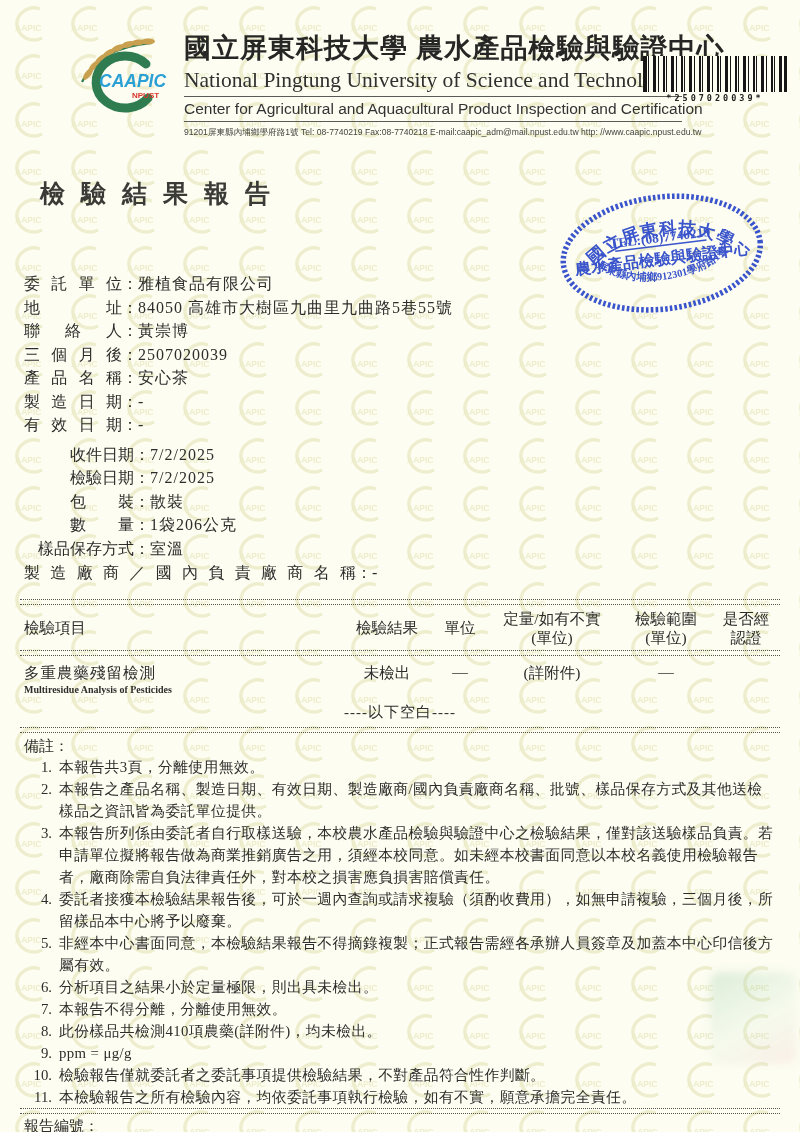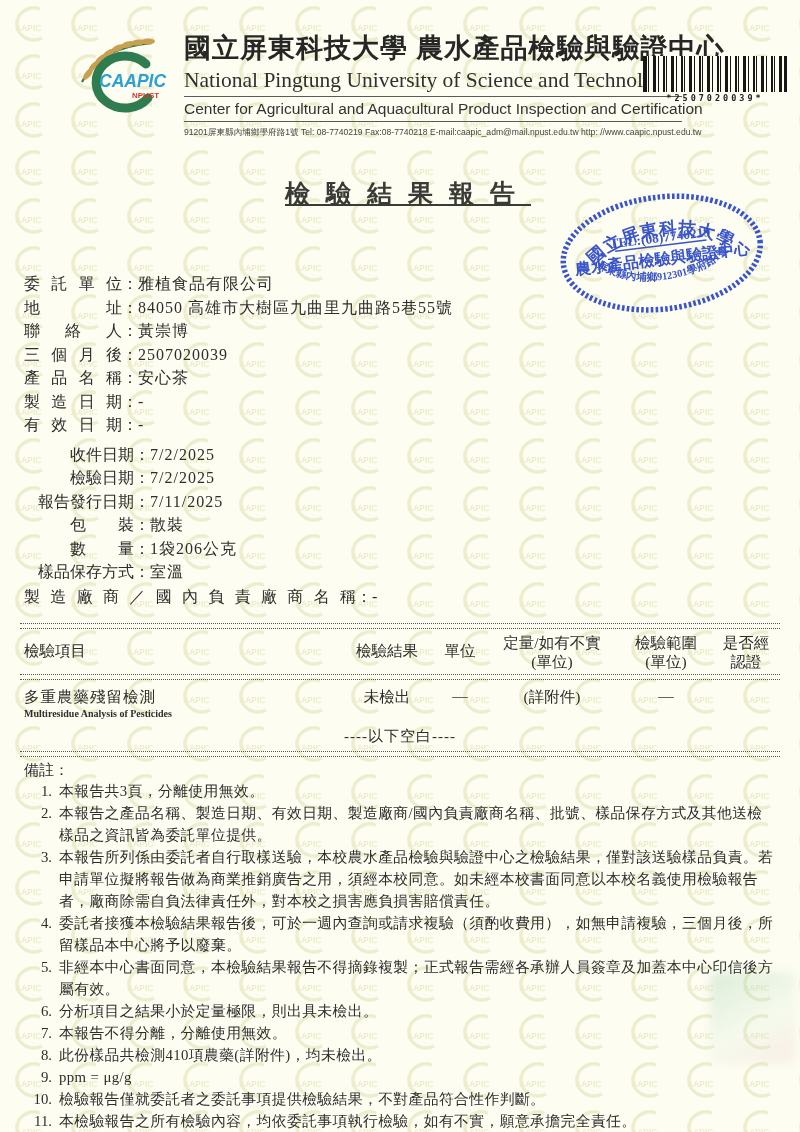--- a/index.html
+++ b/index.html
@@ -24,21 +24,21 @@
   .t-sub{font-family:"Liberation Sans","DejaVu Sans",sans-serif;font-size:15.5px;color:#333;margin-top:3px;white-space:nowrap;}
   .t-addr{font-family:"Liberation Sans","DejaVu Sans",sans-serif;font-size:8.6px;color:#454540;margin-top:5px;white-space:nowrap;}
 
   .barcode-wrap{position:absolute;top:26px;right:12px;width:146px;text-align:center;}
   .barcode{height:36px;width:140px;margin:0 auto;
     background:repeating-linear-gradient(90deg,#161616 0 2px,#fdfdf2 2px 3px,#161616 3px 4px,#fdfdf2 4px 8px,#161616 8px 11px,#fdfdf2 11px 13px,#161616 13px 14px,#fdfdf2 14px 18px);
     border-left:2px solid #161616;border-right:2px solid #161616;}
   .barcode-text{font-family:"DejaVu Sans Mono","Liberation Mono",monospace;font-size:8.5px;letter-spacing:3px;color:#222;margin-top:1px;font-weight:bold;}
 
   
-  .doc-title{margin-top:38px;text-align:center;font-size:25px;font-weight:bold;letter-spacing:16px;color:#3a3a36;text-indent:16px;text-decoration:underline;}
+  .doc-title{margin-top:38px;text-align:left;font-size:25px;font-weight:bold;letter-spacing:16px;color:#3a3a36;text-indent:16px;}
 
   
   .oval-stamp{position:absolute;left:558px;top:162px;transform:rotate(-7deg);opacity:.92;}
 
   
   .fields{display:flex;margin-top:62px;flex-direction:column;}
   .col-left{width:446px;}
   .col-right{width:306px;padding-top:6px;}
   .frow{line-height:23.5px;font-size:16px;white-space:nowrap;}
   .jlabel{display:inline-block;width:98px;text-align:justify;text-align-last:justify;vertical-align:bottom;}
@@ -193,23 +193,20 @@
       <div class="col-right">
 
           <div class="frow">
             <span class="rlabel">收件日期</span><span class="fcolon">：</span><span class="fvalue">7/2/2025</span>
           </div>
 
           <div class="frow">
             <span class="rlabel">檢驗日期</span><span class="fcolon">：</span><span class="fvalue">7/2/2025</span>
           </div>
 
-          <div class="frow">
-            <span class="rlabel">報告發行日期</span><span class="fcolon">：</span><span class="fvalue">7/11/2025</span>
-          </div>
 
 
           <div class="frow">
             <span class="rlabel">包　　裝</span><span class="fcolon">：</span><span class="fvalue">散裝</span>
           </div>
 
           <div class="frow">
             <span class="rlabel">數　　量</span><span class="fcolon">：</span><span class="fvalue">1袋206公克</span>
           </div>
 

